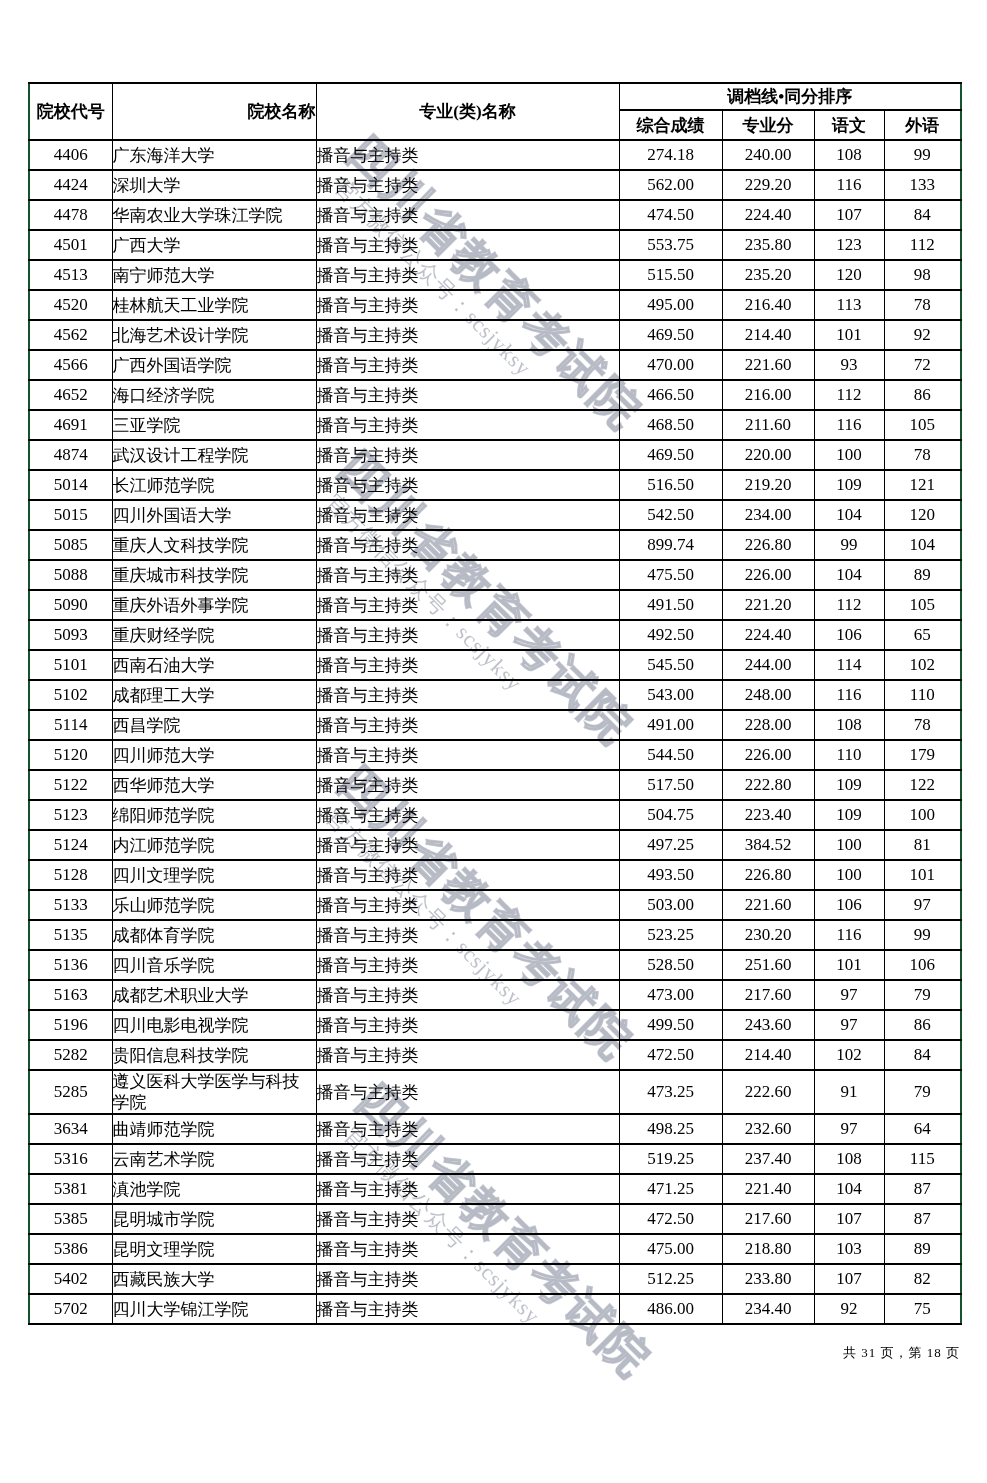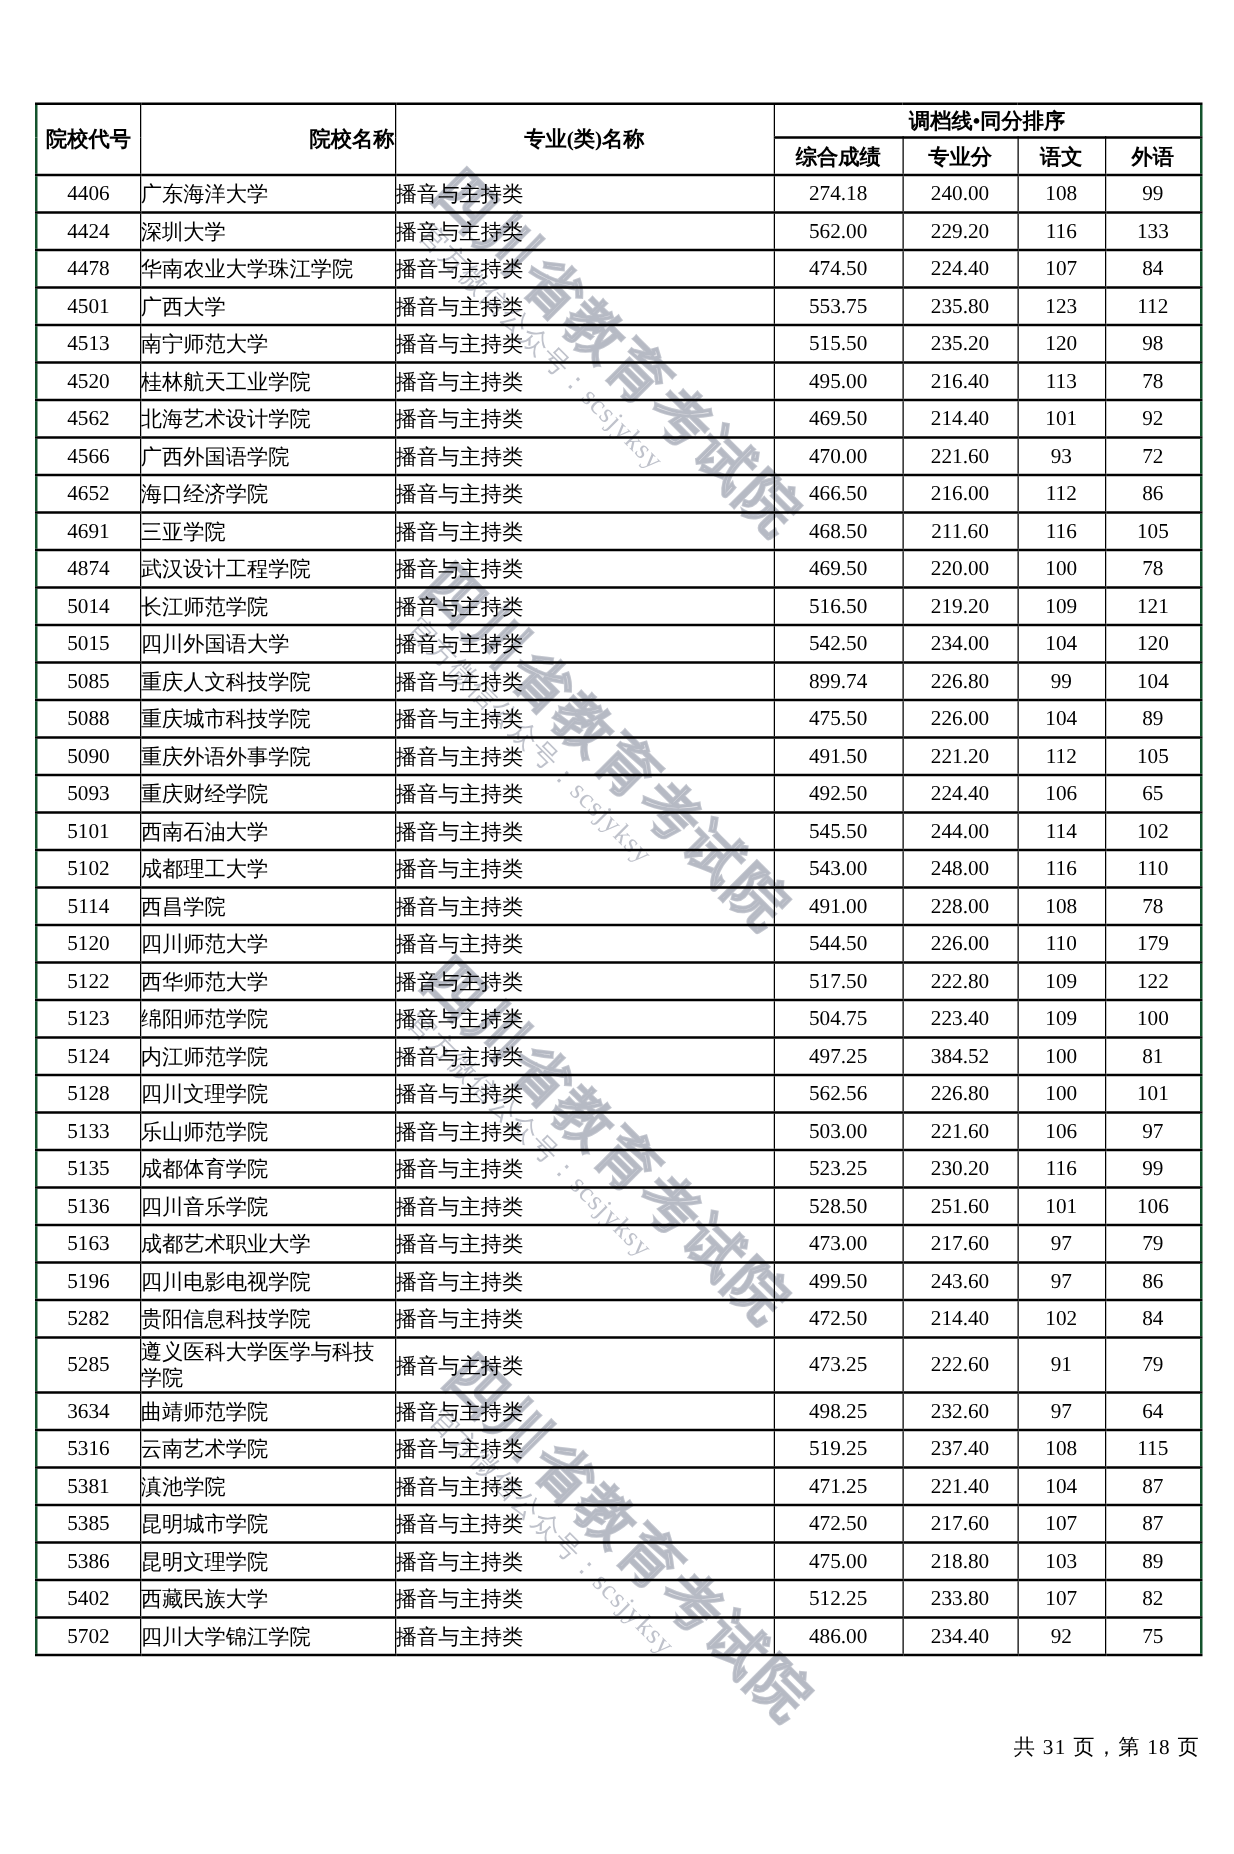--- a/index.html
+++ b/index.html
@@ -61,22 +61,22 @@
   .score-table{border:2px solid #14532d;}
   .score-table thead th{font-weight:bold;text-align:center;}
   .score-table thead tr.h1 th{height:25px;}
   .score-table thead tr.h2 th{height:28px;}
   .score-table thead th.th-name{text-align:right;padding-left:3px;}
   .score-table tbody td{height:28px;}
   .c-code,.c-num{text-align:center;}
   .c-name,.c-major{text-align:left;padding:0 2px 0 4px;line-height:21px;}
   
   .footer{
-    position:absolute;right:27px;top:1386px;z-index:2;
-    font-size:17px;letter-spacing:1px;margin-left:47px;
+    position:absolute;right:27px;top:1344px;z-index:2;
+    font-size:13px;letter-spacing:1px;margin-left:47px;
   }
 </style>
 </head>
 <body>
 
 <div class="page">
 
   <div class="watermark-layer">
     <div class="wm g1">
       <span class="wm-big">四川省教育考试院</span>
@@ -334,21 +334,21 @@
           <td class="c-major">播音与主持类</td>
           <td class="c-num">497.25</td>
           <td class="c-num">384.52</td>
           <td class="c-num">100</td>
           <td class="c-num">81</td>
         </tr>
         <tr>
           <td class="c-code">5128</td>
           <td class="c-name">四川文理学院</td>
           <td class="c-major">播音与主持类</td>
-          <td class="c-num">562.56</td>
+          <td class="c-num">493.50</td>
           <td class="c-num">226.80</td>
           <td class="c-num">100</td>
           <td class="c-num">101</td>
         </tr>
         <tr>
           <td class="c-code">5133</td>
           <td class="c-name">乐山师范学院</td>
           <td class="c-major">播音与主持类</td>
           <td class="c-num">503.00</td>
           <td class="c-num">221.60</td>

